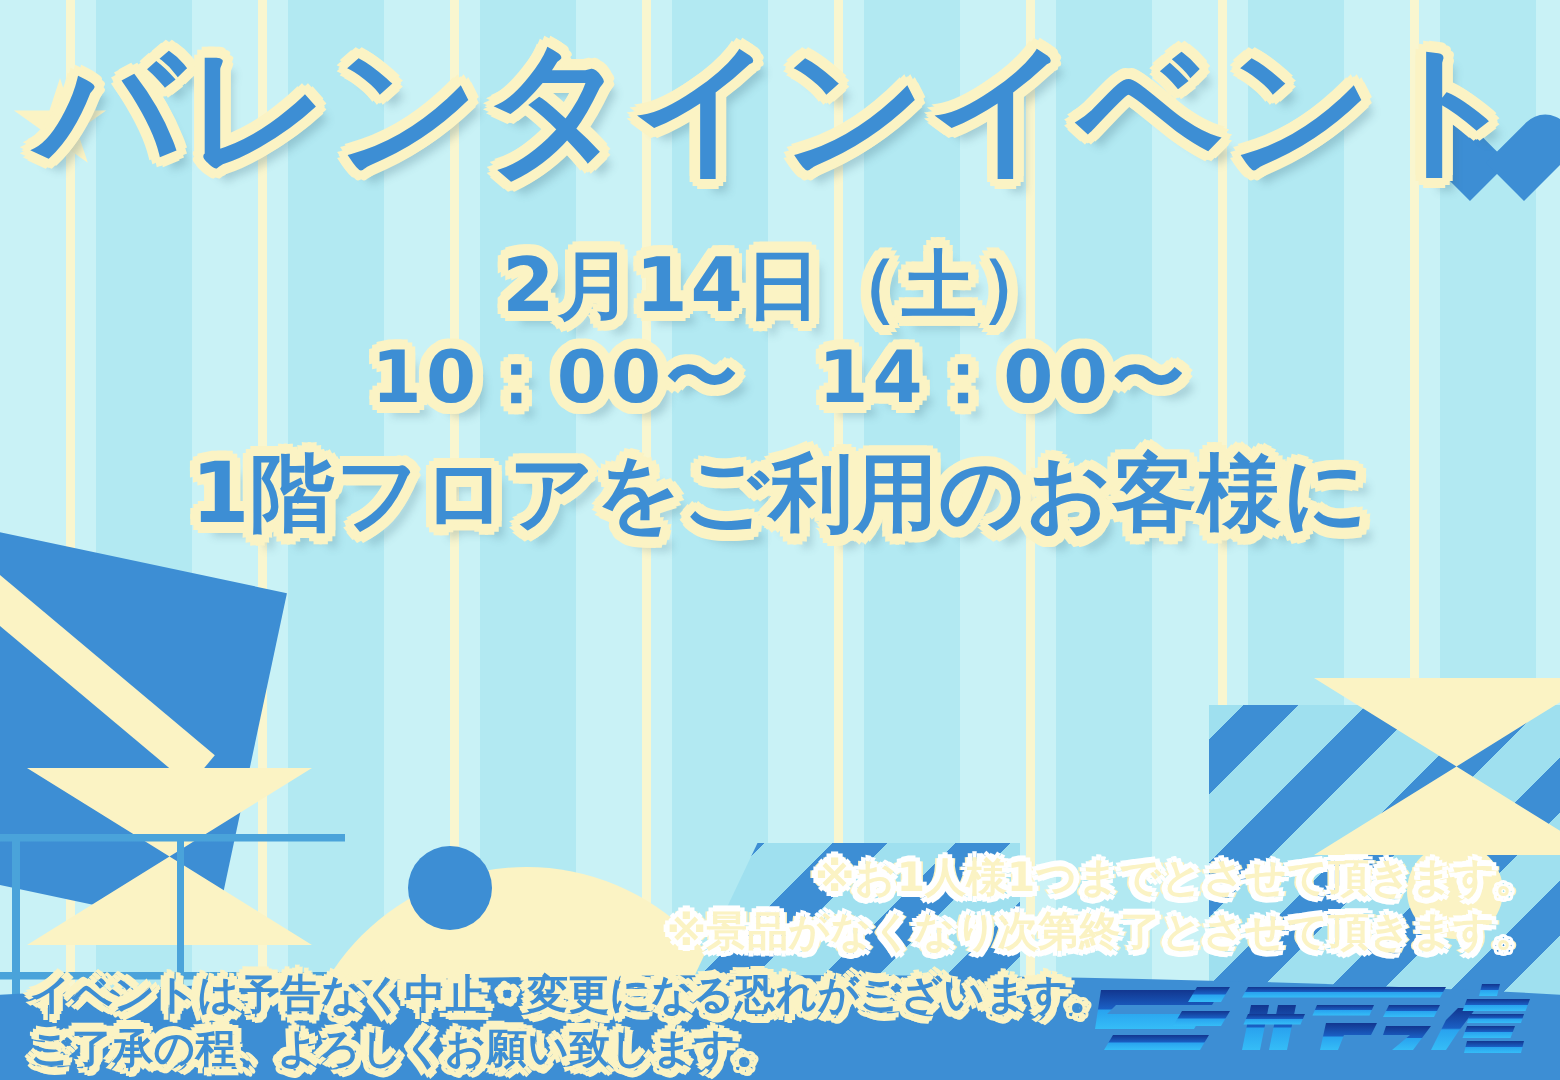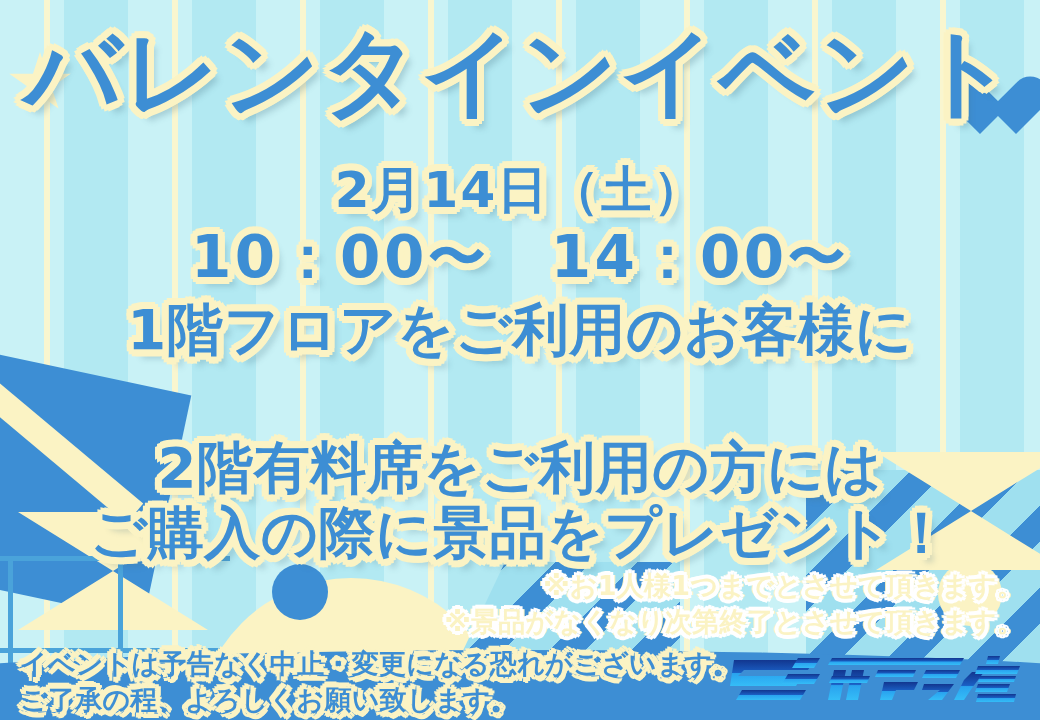--- a/index.html
+++ b/index.html
@@ -94,21 +94,21 @@
     line-height:1;
     text-shadow:
       -6px 0 0 #fbf3c4, 6px 0 0 #fbf3c4, 0 -6px 0 #fbf3c4, 0 6px 0 #fbf3c4,
       -5px -5px 0 #fbf3c4, 5px -5px 0 #fbf3c4, -5px 5px 0 #fbf3c4, 5px 5px 0 #fbf3c4,
       -7px -2px 0 #fbf3c4, 7px -2px 0 #fbf3c4, -7px 2px 0 #fbf3c4, 7px 2px 0 #fbf3c4,
       -2px -7px 0 #fbf3c4, 2px -7px 0 #fbf3c4, -2px 7px 0 #fbf3c4, 2px 7px 0 #fbf3c4,
       8px 9px 6px rgba(70,110,130,.28);
   }
   #title{top:24px;font-size:96px;letter-spacing:.01em;}
   #date-line{top:165px;font-size:50px;letter-spacing:.04em;}
-  #time-line{top:228px;font-size:58px;letter-spacing:.06em;}
+  #time-line{top:228px;font-size:48px;letter-spacing:.06em;}
   .body-line{font-size:56px;letter-spacing:.01em;}
   #body1{top:302px;}
   #body2{top:375px;}
   #body3{top:440px;}
   #body4{top:505px;}
 
   
   .note{
     position:absolute;text-align:right;right:16px;
     font-weight:900;color:#fbf3c4;font-size:27px;line-height:1;
@@ -169,22 +169,20 @@
   <div class="diag-stripes" style="left:430px;top:562px;width:250px;height:158px;clip-path:polygon(30% 0,100% 0,100% 100%,0 100%);"></div>
 
   <div class="wave2"></div>
   <div class="wave"></div>
 
   <div class="txt" id="title">バレンタインイベント</div>
   <div class="txt" id="date-line">2月14日（土）</div>
   <div class="txt" id="time-line">10：00〜　14：00〜</div>
 
   <div class="txt body-line" id="body1">1階フロアをご利用のお客様に</div>
-  <div class="txt body-line" id="body3">2階有料席をご利用の方には</div>
-  <div class="txt body-line" id="body4">ご購入の際に景品をプレゼント！</div>
 
   <div class="note" id="note1">※お1人様1つまでとさせて頂きます。</div>
   <div class="note" id="note2">※景品がなくなり次第終了とさせて頂きます。</div>
 
   <div class="discl" id="discl2">ご了承の程、よろしくお願い致します。</div>
   <div class="discl" id="discl1">イベントは予告なく中止・変更になる恐れがございます。</div>
 
   <svg id="logo" viewBox="0 0 296 56">
     <defs>
       <linearGradient id="lg" x1="0" y1="0" x2="0" y2="1">

